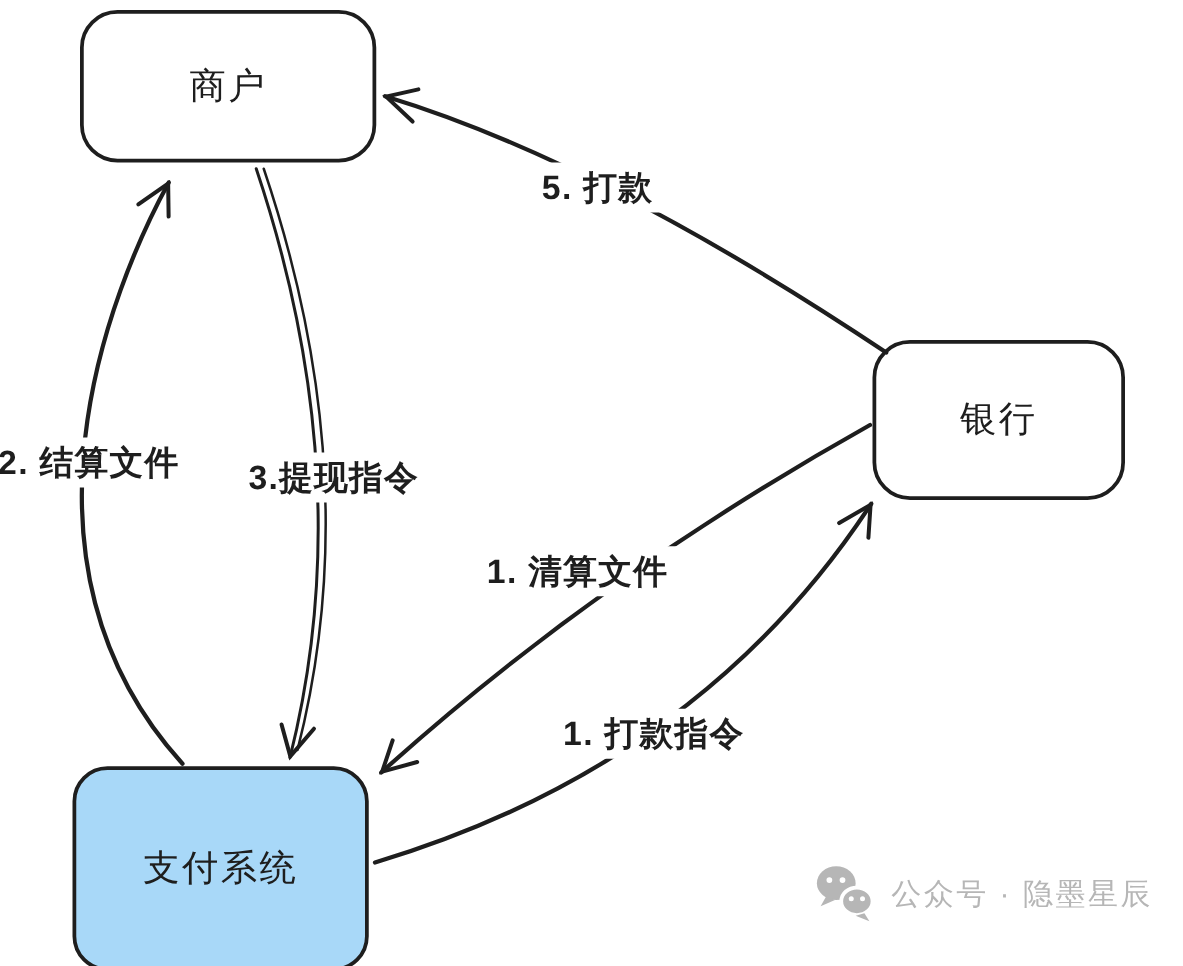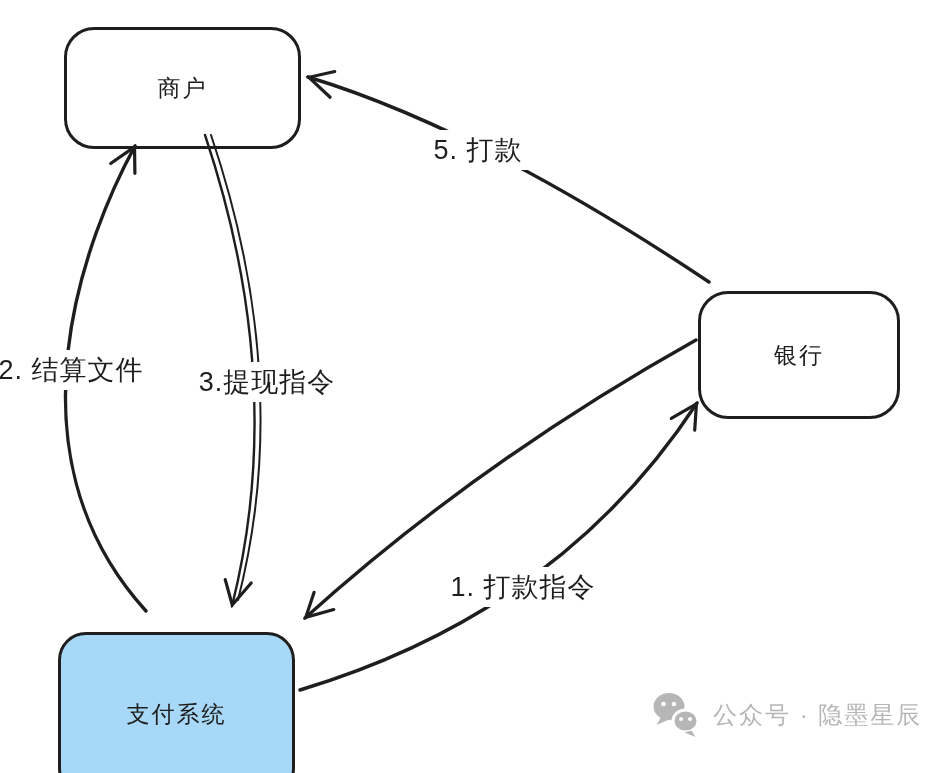--- a/index.html
+++ b/index.html
@@ -15,25 +15,24 @@
 
   .node {
     position: absolute;
     box-sizing: border-box;
     border: 3.5px solid var(--ink, #1e1e1e);
     border-radius: 30px;
     background: var(--node-fill, #ffffff);
     display: flex;
     align-items: center;
     justify-content: center;
-    font-size: 23px;
+    font-size: 29px;
     color: var(--ink, #1e1e1e);
     z-index: 1;
     letter-spacing: 2px;
-    margin-top: 19px;
   }
   #node-merchant      { left: 64px;  top: 8px;   width: 237px; height: 122px; }
   #node-bank          { left: 698px; top: 272px; width: 202px; height: 128px; }
   #node-payment-system{ left: 58px;  top: 613px; width: 237px; height: 164px;
                         background: var(--payment-fill, #a8d8f8); border-radius: 28px; }
 
   svg.edges {
     position: absolute;
     left: 0; top: 0;
     z-index: 2;
@@ -52,21 +51,21 @@
     stroke-width: 3.2;
     stroke-linecap: round;
   }
 
   .edge-label {
     position: absolute;
     transform: translate(-50%, -50%);
     background: #ffffff;
     padding: 2px 9px;
     font-size: 27px;
-    font-weight: 400;
+    font-weight: 700;
     color: var(--ink, #1e1e1e);
     white-space: nowrap;
     z-index: 3;
     letter-spacing: 1px;
   }
   #edge-label-1 { left: 462px; top: 457px; }
   #edge-label-2 { left: 71px;  top: 370px; }
   #edge-label-3 { left: 267px; top: 370px; margin-top: 12px; }
   #edge-label-4 { left: 523px; top: 587px; }
   #edge-label-5 { left: 478px; top: 150px; }
@@ -112,20 +111,21 @@
     <path class="edge-line" style="stroke-width:2.4" d="M 205 135 Q 288 383 232 606" marker-end="url(#ah)"></path>
     <path class="edge-line thin" d="M 211 135 Q 294 381 238 600"></path>
 
     <path class="edge-line" d="M 696 340 Q 478 462 305 618" marker-end="url(#ah)"></path>
 
     <path class="edge-line" d="M 300 690 Q 560 612 697 403" marker-end="url(#ah)"></path>
 
     <path class="edge-line" d="M 709 282 Q 480 129 308 77" marker-end="url(#ah)"></path>
   </svg>
 
+  <div class="edge-label" id="edge-label-1">1. 清算文件</div>
   <div class="edge-label" id="edge-label-2">2. 结算文件</div>
   <div class="edge-label" id="edge-label-3">3.提现指令</div>
   <div class="edge-label" id="edge-label-4">1. 打款指令</div>
   <div class="edge-label" id="edge-label-5">5. 打款</div>
 
   <div class="watermark">
     <svg width="52" height="48" viewBox="0 0 52 48">
       <ellipse class="wm-fill" cx="19" cy="15.5" rx="15.5" ry="13.5"></ellipse>
       <path class="wm-fill" d="M 11 26 L 6.5 34 L 18 29 Z"></path>
       <circle cx="13.5" cy="13" r="2.3" fill="#ffffff"></circle>

